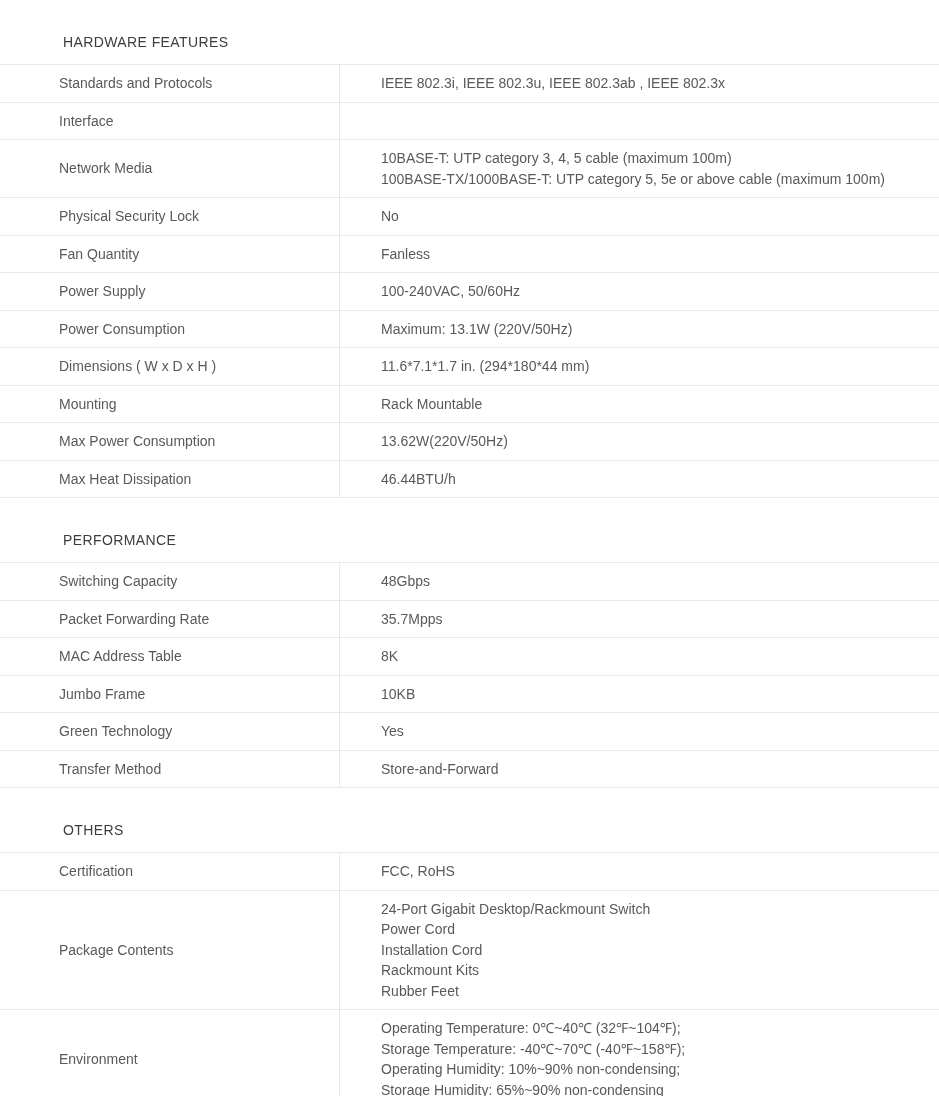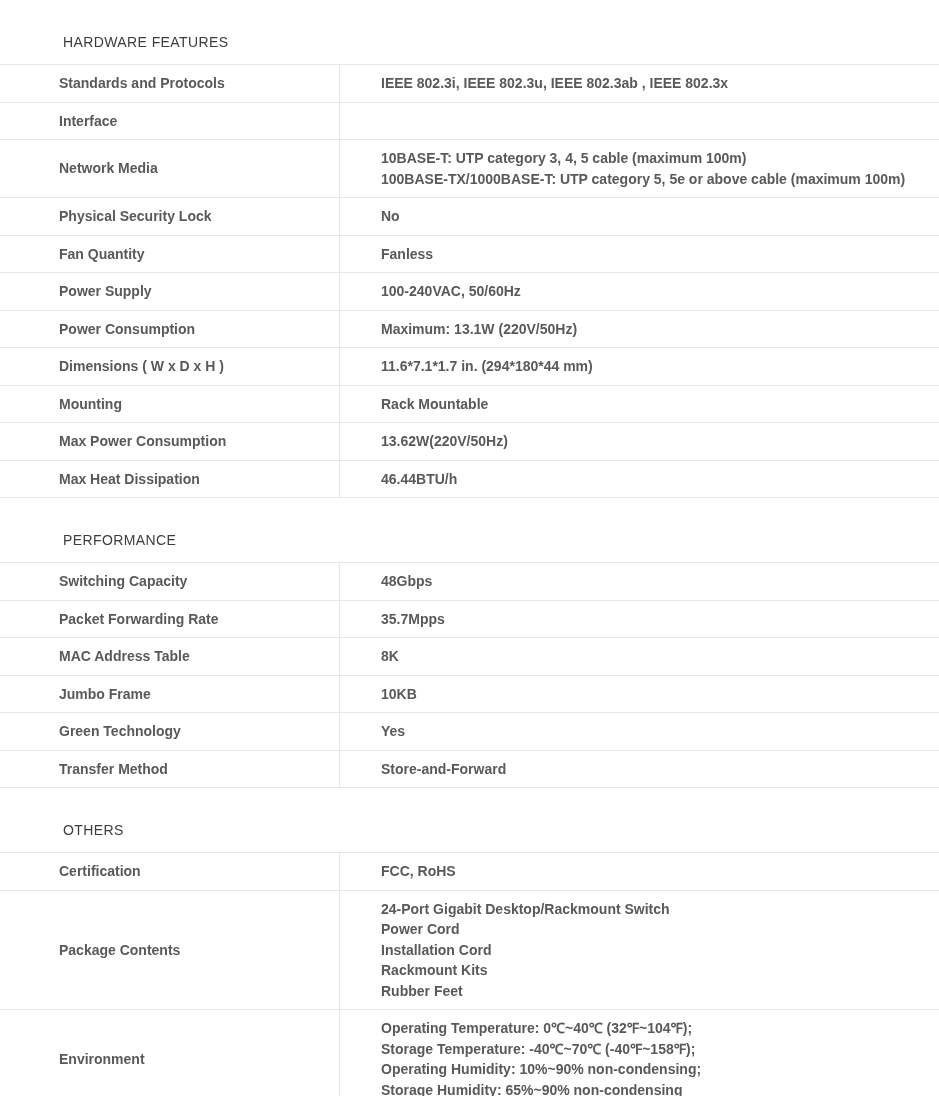--- a/index.html
+++ b/index.html
@@ -16,21 +16,21 @@
   .section-title {
     margin: 4px;
     padding: 30px 0 9px 59px;
     font-size: 14px;
     font-weight: 400;
     line-height: 17px;
     letter-spacing: 0.4px;
     color: #3c3c3c;
   }
   .section:first-child .section-title { padding-top: 30px; }
-  .rows { border-bottom: 1px solid #e8e8e8; font-weight: bold; }
+  .rows { border-bottom: 1px solid #e8e8e8; }
   .row { display: flex; border-top: 1px solid #e8e8e8; }
   .cell {
     box-sizing: border-box;
     display: flex;
     flex-direction: column;
     justify-content: center;
     padding-top: 8px;
     padding-bottom: 8px;
     line-height: 20.5px;
   }

